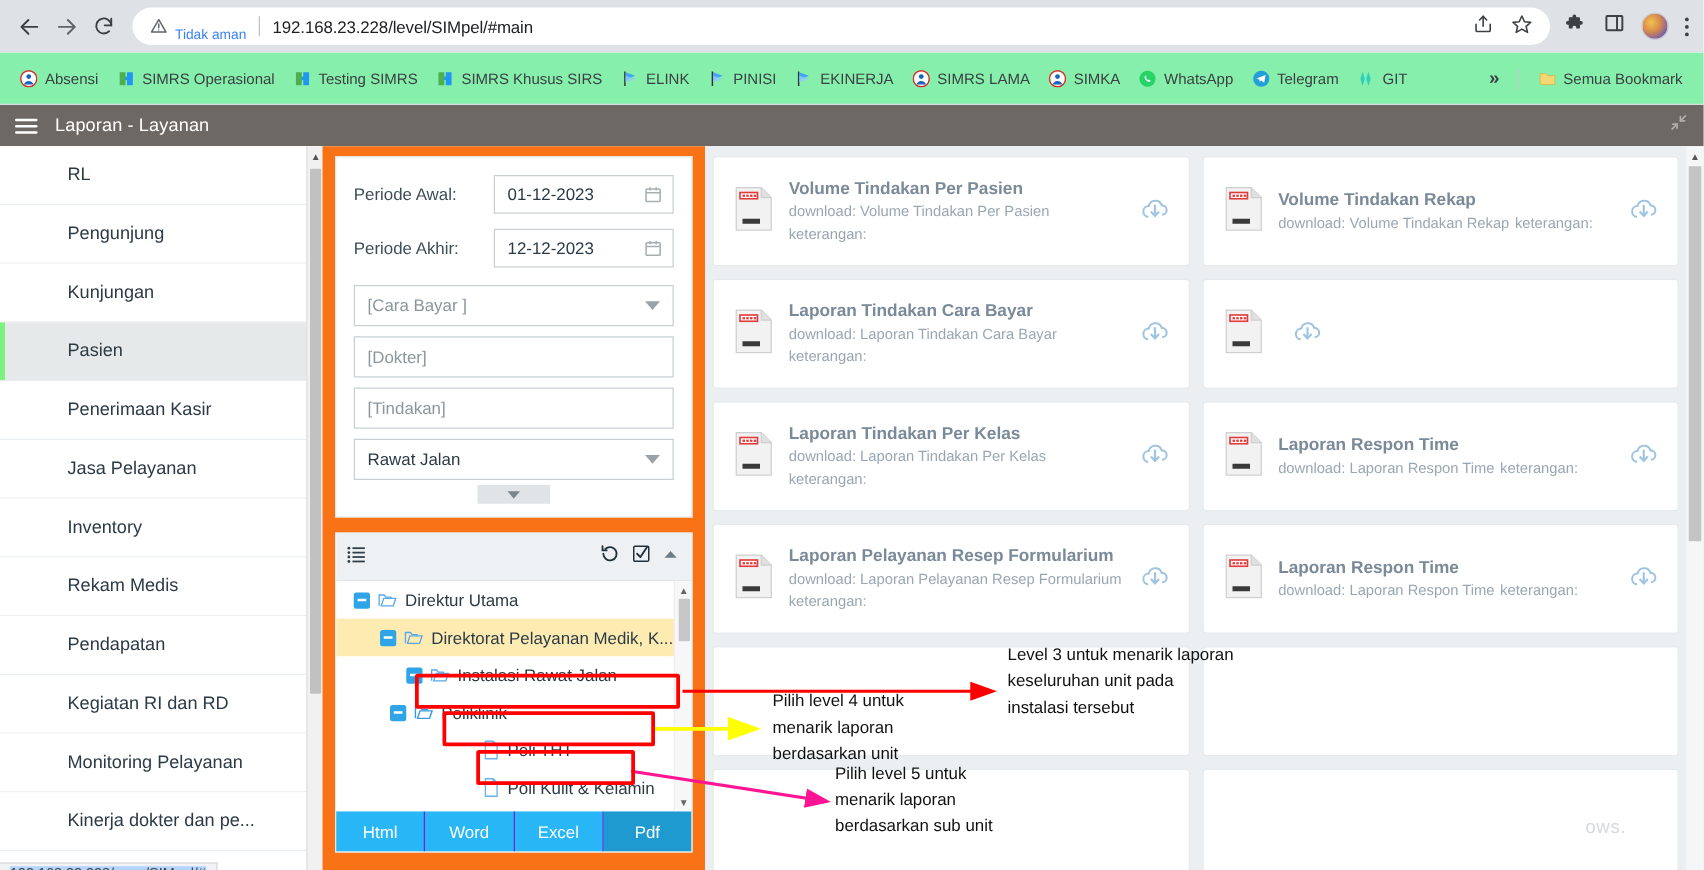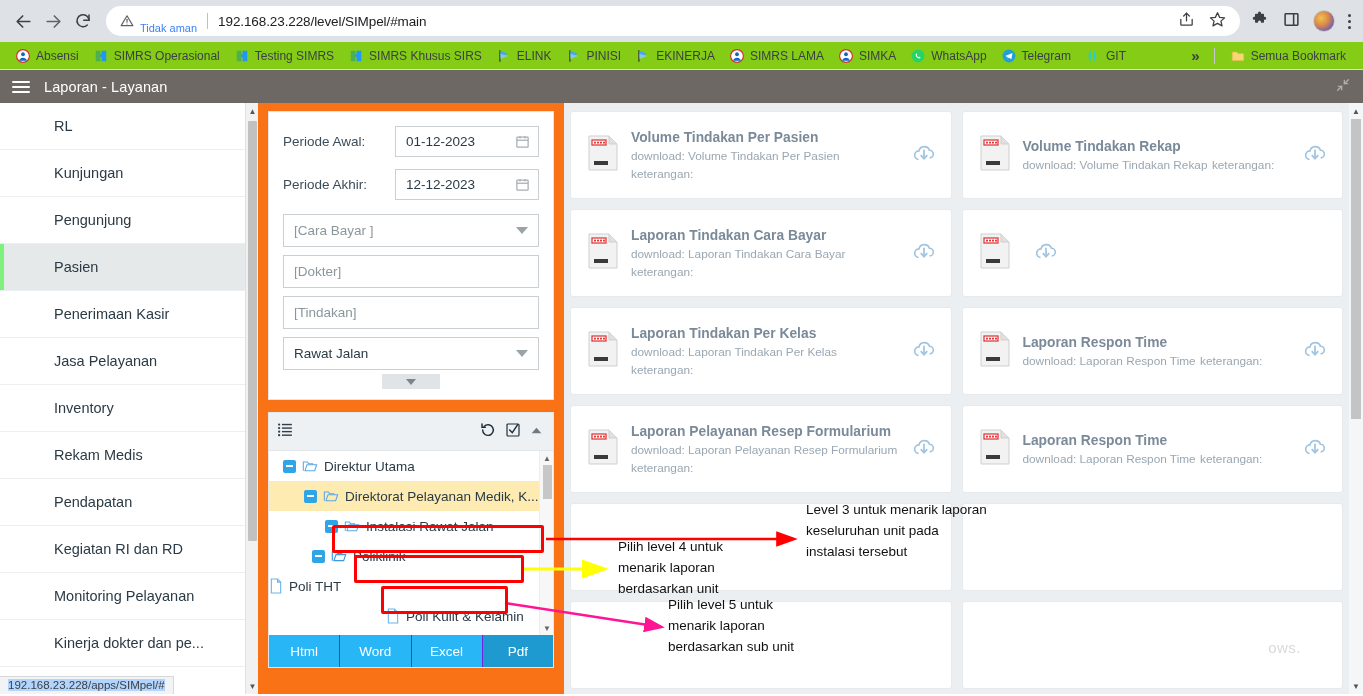--- a/index.html
+++ b/index.html
@@ -62,22 +62,22 @@
     width: 22px; height: 22px; border-radius: 50%;
     background: radial-gradient(circle at 35% 35%, #f2c14e 0%, #d98b4a 40%, #7b5ea7 75%, #b0c4de 100%);
     border: 1px solid #c8cbd0;
     flex: 0 0 auto;
   }
   .kebab { display:flex; flex-direction: column; gap: 3px; align-items:center; cursor:pointer; }
   .kebab i { width:3px; height:3px; background:#3c4043; border-radius:50%; display:block; }
 
   
   .bookmarks {
-    height: 28px;
-    background: #84cc16;
+    height: 42px;
+    background: #86efac;
     display: flex;
     align-items: center;
     padding: 0 8px;
     gap: 0px;
     font-size: 12px;
     color: #3c4043;
     white-space: nowrap;
     border-bottom: 1px solid #dadce0;
   }
   .bm {
@@ -574,24 +574,24 @@
   </span>
 </div>
 
 <div class="app-body">
 
   <div class="sidebar">
     <div class="side-item">
         <span>RL</span>
       </div>
     <div class="side-item">
+        <span>Pengunjung</span>
+      </div>
+    <div class="side-item">
         <span>Kunjungan</span>
-      </div>
-    <div class="side-item">
-        <span>Pengunjung</span>
       </div>
     <div class="side-item active">
         <span>Pasien</span>
       </div>
     <div class="side-item">
         <span>Penerimaan Kasir</span>
       </div>
     <div class="side-item">
         <span>Jasa Pelayanan</span>
       </div>
@@ -743,21 +743,21 @@
         <div class="tnode" style="padding-left:43px;">
           <span class="exp"></span>
           <span class="fico">
               <svg width="16" height="14" viewBox="0 0 24 20" fill="none" stroke="#3d9ae0" stroke-width="1.7">
                 <path d="M2 17V4h6l2 2.5h6V8"></path>
                 <path d="M4.5 17 L7.5 8 H22 L19 17 Z"></path>
               </svg>
             </span>
           <span>Poliklinik</span>
         </div>
-        <div class="tnode" style="">
+        <div class="tnode" style="padding-left:117px;">
           <span class="fico">
               <svg width="14" height="16" viewBox="0 0 18 20" fill="#fff" stroke="#6bb3ea" stroke-width="1.4">
                 <path d="M3 1h8l4 4v14H3z"></path>
                 <path d="M11 1v4h4" fill="none"></path>
               </svg>
             </span>
           <span>Poli THT</span>
         </div>
         <div class="tnode" style="padding-left:117px;">
           <span class="fico">

